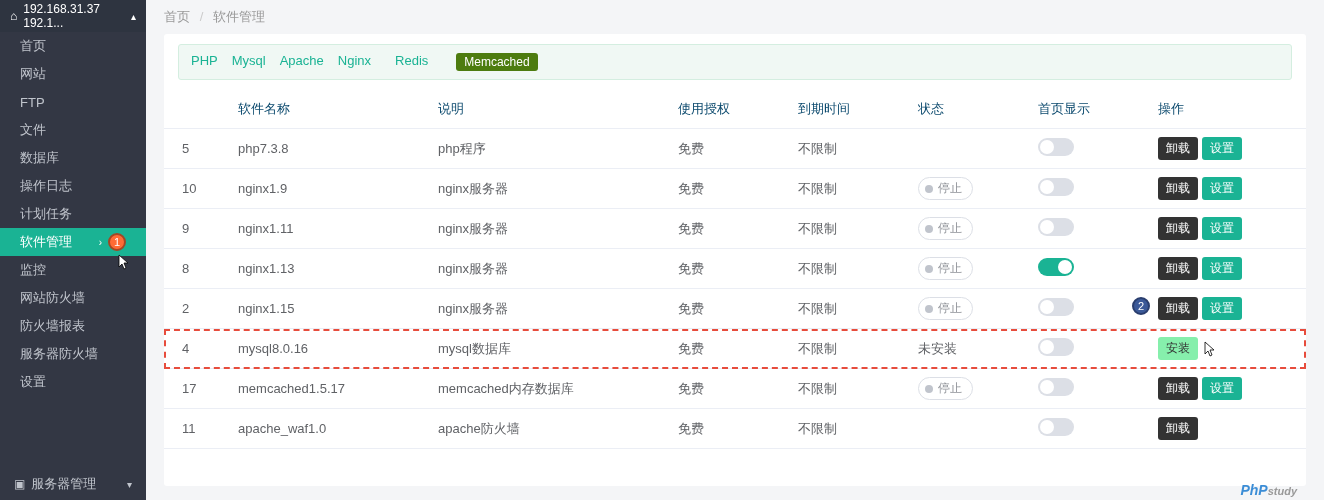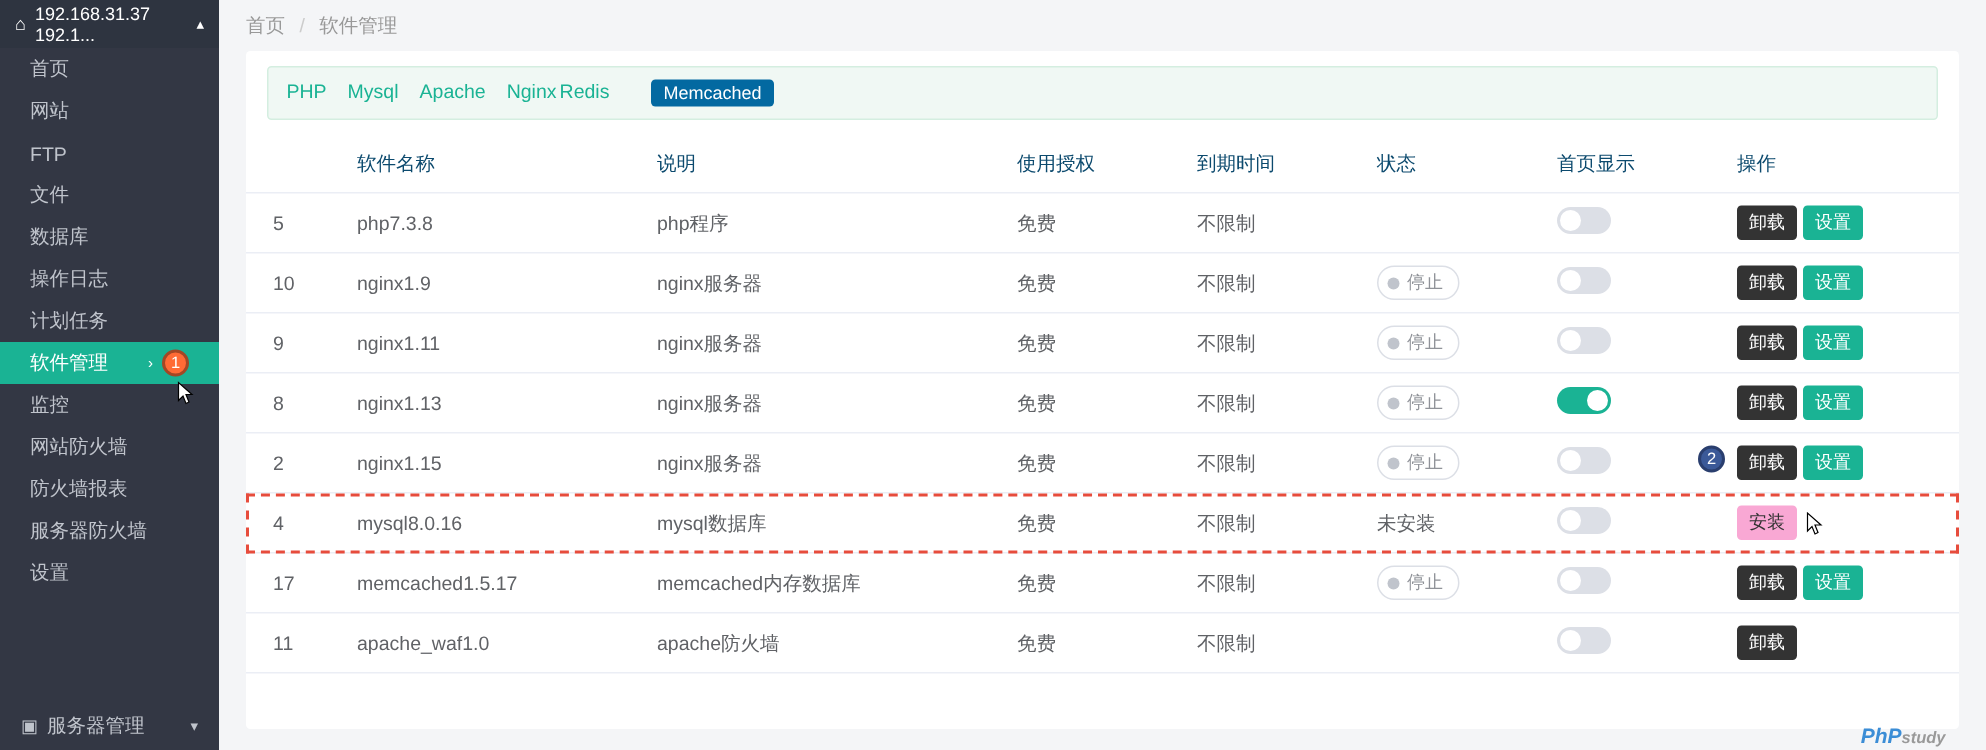--- a/index.html
+++ b/index.html
@@ -29,21 +29,21 @@
     .topbar { display: flex; align-items: center; padding: 10px 14px; border-bottom: 1px solid #eee; }
     .tab-item { padding: 8px 14px; font-size: 13px; color: #333; border-bottom: 2px solid #1ab394; cursor: pointer; }
     .topbar-right { margin-left: auto; display: flex; align-items: center; gap: 8px; }
     .search-box { position: relative; }
     .search-box input { width: 120px; height: 28px; border: 1px solid #dcdfe6; border-radius: 3px; padding: 0 28px 0 8px; font-size: 12px; outline: none; }
     .search-box .search-ico { position: absolute; right: 6px; top: 6px; color: #aaa; font-size: 14px; }
     .btn-sync { background: #1ab394; color: #fff; border: none; height: 28px; padding: 0 12px; border-radius: 3px; font-size: 12px; cursor: pointer; }
     
     .filter-bar { background: #f0f8f4; border: 1px solid #d4eee0; margin: 10px 14px; padding: 8px 12px; border-radius: 3px; display: flex; gap: 14px; font-size: 13px; }
     .filter-link { color: #1ab394; cursor: pointer; }
-    .filter-tag { background: #0369a1; color: #fff; padding: 2px 8px; border-radius: 3px; font-size: 12px; }
+    .filter-tag { background: #4d7c0f; color: #fff; padding: 2px 8px; border-radius: 3px; font-size: 12px; }
     
     
     .tbl { width: 100%; border-collapse: collapse; }
     .tbl th { text-align: left; font-weight: normal; color: #0c4a6e; font-size: 13px; padding: 10px 14px; border-bottom: 1px solid #ebeef5; }
     .tbl td { padding: 8px 14px; border-bottom: 1px solid #ebeef5; font-size: 13px; color: #606266; }
     .tbl tr.highlight-row { outline: 2px dashed #e74c3c; outline-offset: -2px; }
     .tbl th:nth-child(1), .tbl td:nth-child(1) { width: 60px; padding-left: 18px; }
     .tbl th:nth-child(2), .tbl td:nth-child(2) { width: 200px; }
     .tbl th:nth-child(3), .tbl td:nth-child(3) { width: 240px; }
     .tbl th:nth-child(4), .tbl td:nth-child(4) { width: 120px; }
@@ -56,21 +56,21 @@
     .status-pill .dot { width: 8px; height: 8px; border-radius: 50%; background: #c0c4cc; margin-right: 5px; }
     
     .toggle { width: 36px; height: 18px; background: #dcdfe6; border-radius: 10px; position: relative; cursor: pointer; display: inline-block; }
     .toggle .knob { width: 14px; height: 14px; background: #fff; border-radius: 50%; position: absolute; top: 2px; left: 2px; transition: left 0.2s; }
     .toggle.on { background: #1ab394; }
     .toggle.on .knob { left: 20px; }
     
     .btn-small { border: none; padding: 3px 8px; border-radius: 3px; font-size: 12px; cursor: pointer; margin-right: 4px; color: #fff; }
     .btn-dark { background: #333; }
     .btn-teal { background: #1ab394; }
-    .btn-yellow { background: #f9a8d4; color: #333; }
+    .btn-yellow { background: #86efac; color: #333; }
     
     .row-badge { position: absolute; background: #3b5998; color: #fff; border-radius: 50%; width: 18px; height: 18px; font-size: 11px; display: inline-flex; align-items: center; justify-content: center; border: 2px solid #2a3e6e; margin-left: -26px; margin-top: 0px; }
     .cursor-ptr { display: inline-block; width: 12px; height: 16px; position: relative; margin-left: 2px; vertical-align: middle; }
     .cursor-ptr svg { position: absolute; top: 0; left: 0; }
     
     .watermark { position: absolute; bottom: 2px; right: 27px; font-size: 14px; font-style: italic; color: #3b8dd6; font-weight: bold; }
     .watermark .xt { color: #999; font-size: 11px; }
   </style>
 </head>
 <body>
@@ -140,21 +140,21 @@
   <div class="main">
     <div class="breadcrumb">
       <span>首页</span>
       <span class="sep">/</span>
       <span>软件管理</span>
     </div>
 
     <div class="content">
 
       <div class="filter-bar">
-        <span id="filter-links"><span class="filter-link" style="margin-right: 14px;">PHP</span><span class="filter-link" style="margin-right: 14px;">Mysql</span><span class="filter-link" style="margin-right: 14px;">Apache</span><span class="filter-link" style="margin-right: 2px;">Nginx</span><span class="filter-link" style="margin-right: 14px;">Redis</span></span>
+        <span id="filter-links"><span class="filter-link" style="margin-right: 14px;">PHP</span><span class="filter-link" style="margin-right: 14px;">Mysql</span><span class="filter-link" style="margin-right: 14px;">Apache</span><span class="filter-link" style="margin-right: 24px;">Nginx</span><span class="filter-link" style="margin-right: 14px;">Redis</span></span>
         <span class="filter-tag">Memcached</span>
       </div>
 
       <table class="tbl">
         <thead>
             <tr id="tbl-head">
               <th></th>
               <th>软件名称</th>
               <th>说明</th>
               <th>使用授权</th>

